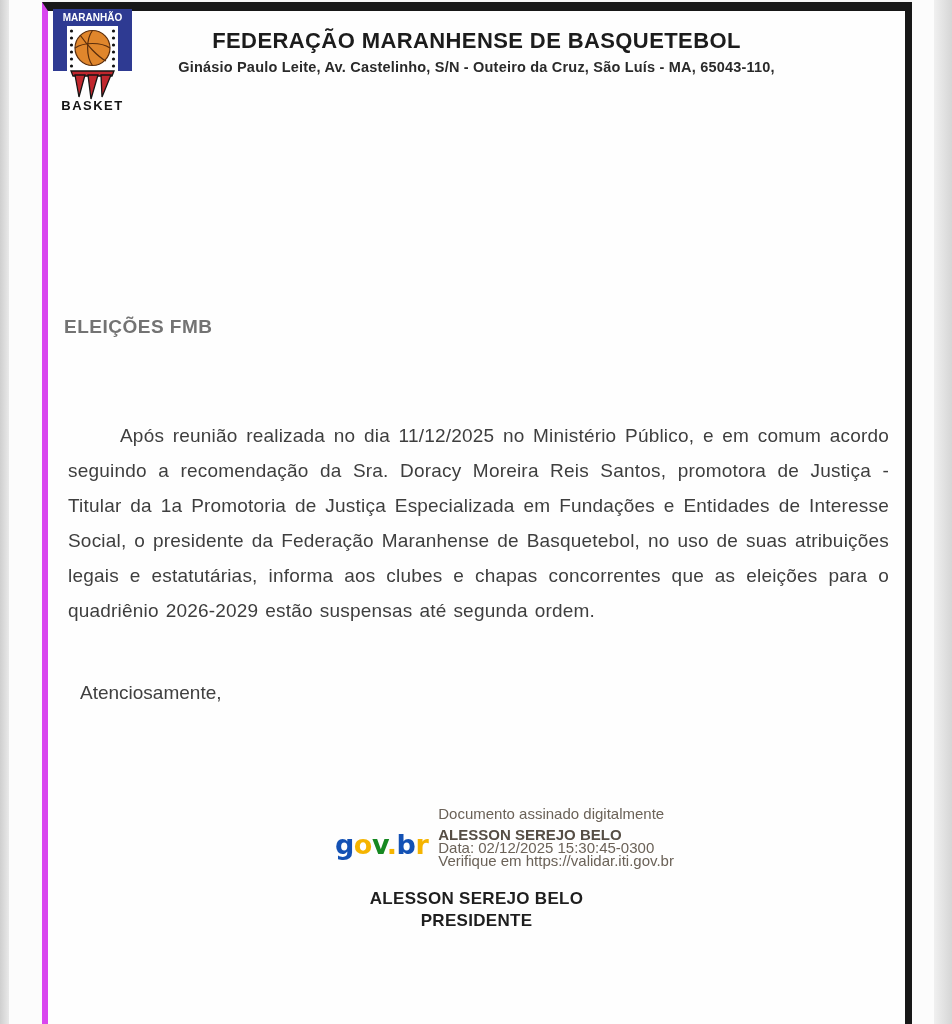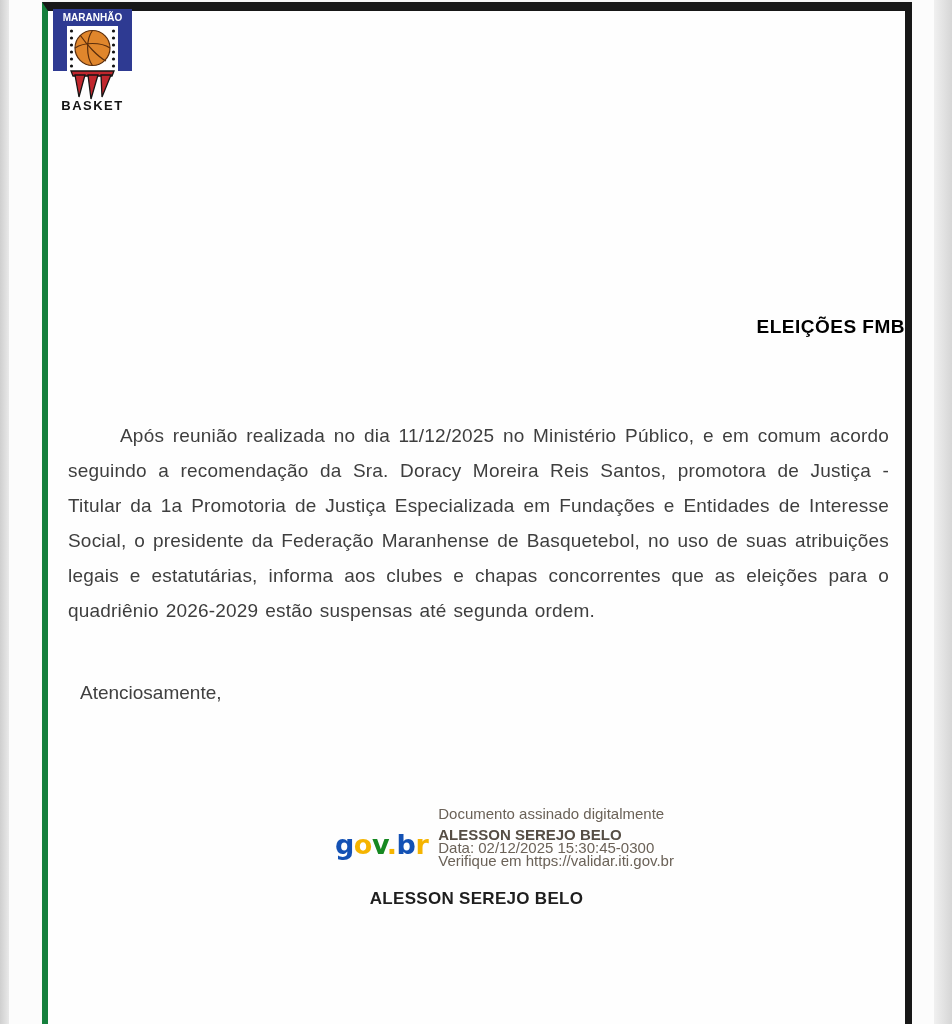--- a/index.html
+++ b/index.html
@@ -18,21 +18,21 @@
   .edge-right {
     position:absolute; right:0; top:0; width:18px; height:100%;
     background:linear-gradient(90deg,#f0f0f0,#d6d6d6);
   }
   .edge-right-fill { position:absolute; right:18px; top:0; width:22px; height:100%; background:#fcfcfc; }
 
   .page {
     position:absolute; left:42px; top:2px; width:870px; height:1022px;
     background:#fefefe;
     border-top:9px solid #171717;
-    border-left:6px solid #15803d;
+    border-left:6px solid #d946ef;
     border-right:7px solid #171717;
   }
 
   
   .logo { position:absolute; left:3px; top:-4px; width:84px; height:108px; }
 
   
   .letterhead { position:absolute; left:0; right:0; top:17px; text-align:center; }
   .org-name {
     font-size:22px; font-weight:bold; color:#1c1c1c; letter-spacing:0.4px;
@@ -44,22 +44,22 @@
   
   .doc-ref {
     position:absolute; left:26px; top:144px;
     font-size:20px; font-weight:bold; color:#1e1e1e; letter-spacing:0.3px;
   }
   .dateline {
     position:absolute; right:20px; top:214px;
     font-size:19px; font-weight:bold; color:#1e1e1e;
   }
   .subject {
-    position:absolute; left:16px; right:0; top:305px; text-align:right;
-    font-size:19px; font-weight:bold; color:#000000; letter-spacing:0.5px;
+    position:absolute; left:16px; right:0; top:305px; text-align:left;
+    font-size:19px; font-weight:bold; color:#737373; letter-spacing:0.5px;
   }
   .body-text {
     position:absolute; left:20px; right:16px; top:407px;
     font-size:19px; line-height:35px; color:#3e3e3e;
     text-align:justify; text-indent:52px; letter-spacing:0.2px; word-spacing:1.5px;
   }
   .closing {
     position:absolute; left:32px; top:671px;
     font-size:19px; color:#404040;
   }
@@ -126,20 +126,24 @@
       <g stroke="#141414" stroke-width="1.3" fill="#c1272d">
         <path d="M20 64 L63 64 L61 69 L22 69 Z"></path>
         <path d="M24 68 L34 68 L28 90 Z"></path>
         <path d="M37 68 L47 68 L40 92 Z"></path>
         <path d="M50 68 L60 68 L51 90 Z"></path>
       </g>
       <text x="41.5" y="103" text-anchor="middle" font-size="13" font-weight="bold" fill="#141414" letter-spacing="1.5">BASKET</text>
     </svg>
   </div>
 
+  <div class="letterhead">
+    <div class="org-name">FEDERAÇÃO MARANHENSE DE BASQUETEBOL</div>
+    <div class="org-address">Ginásio Paulo Leite, Av. Castelinho, S/N - Outeiro da Cruz, São Luís - MA, 65043-110,</div>
+  </div>
 
 
 
   <div class="subject">ELEIÇÕES FMB</div>
 
   <p class="body-text">Após reunião realizada no dia 11/12/2025 no Ministério Público, e em comum acordo seguindo a recomendação da Sra. Doracy Moreira Reis Santos, promotora de Justiça - Titular da 1a Promotoria de Justiça Especializada em Fundações e Entidades de Interesse Social, o presidente da Federação Maranhense de Basquetebol, no uso de suas atribuições legais e estatutárias, informa aos clubes e chapas concorrentes que as eleições para o quadriênio 2026-2029 estão suspensas até segunda ordem.</p>
 
   <div class="closing">Atenciosamente,</div>
 
   <div class="stamp">
@@ -147,15 +151,16 @@
     <div class="stamp-lines">
       <div class="stamp-header">Documento assinado digitalmente</div>
       <div class="stamp-signer">ALESSON SEREJO BELO</div>
       <div class="stamp-date">Data: 02/12/2025 15:30:45-0300</div>
       <div class="stamp-verify">Verifique em https://validar.iti.gov.br</div>
     </div>
   </div>
 
   <div class="sign-block">
     <div>ALESSON SEREJO BELO</div>
+    <div>PRESIDENTE</div>
   </div>
 
 </div>
 
 </body></html>

